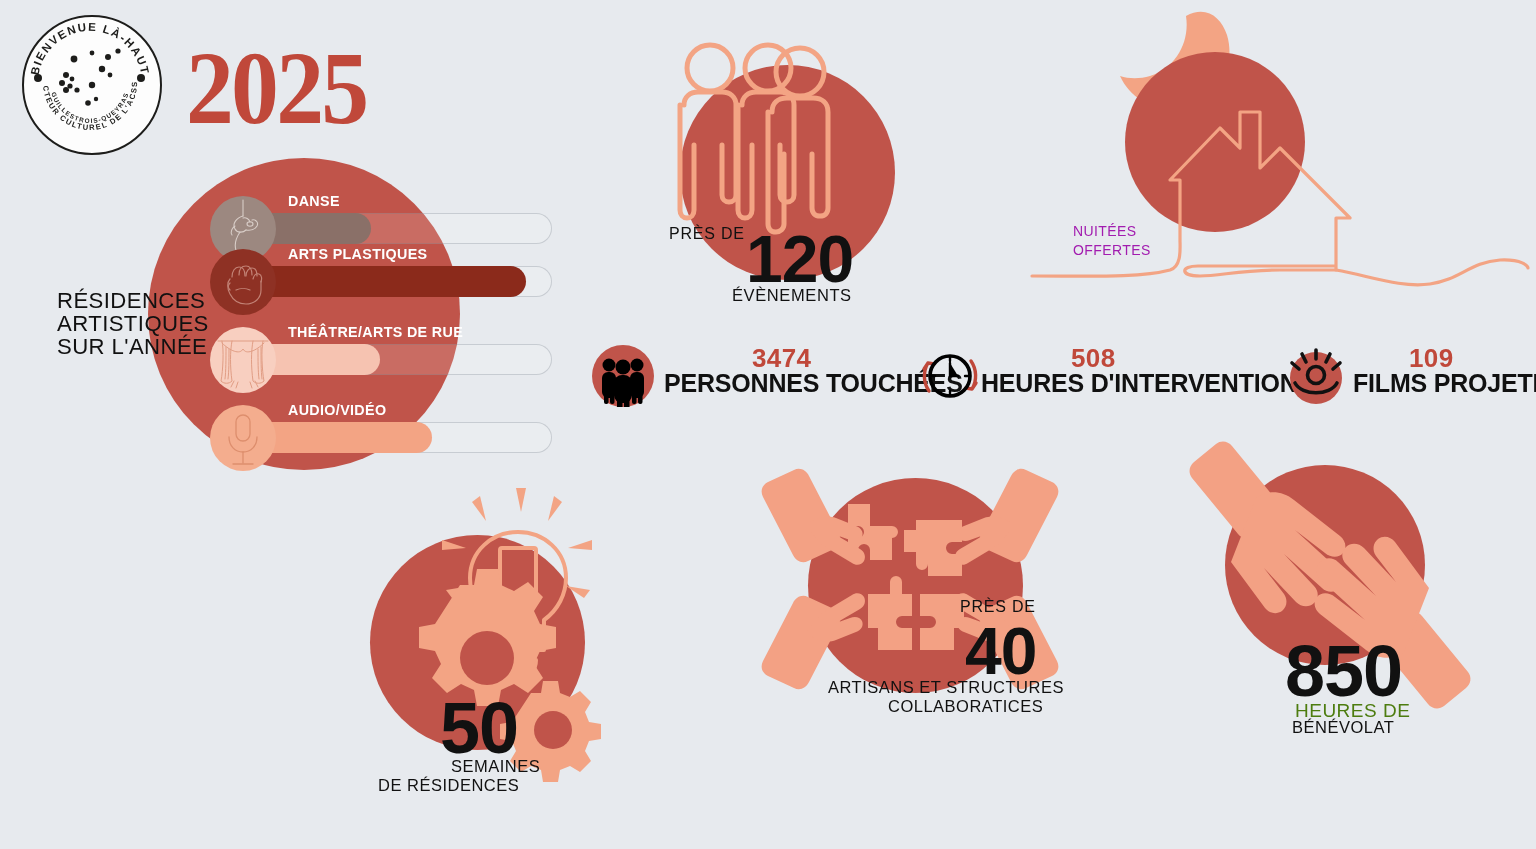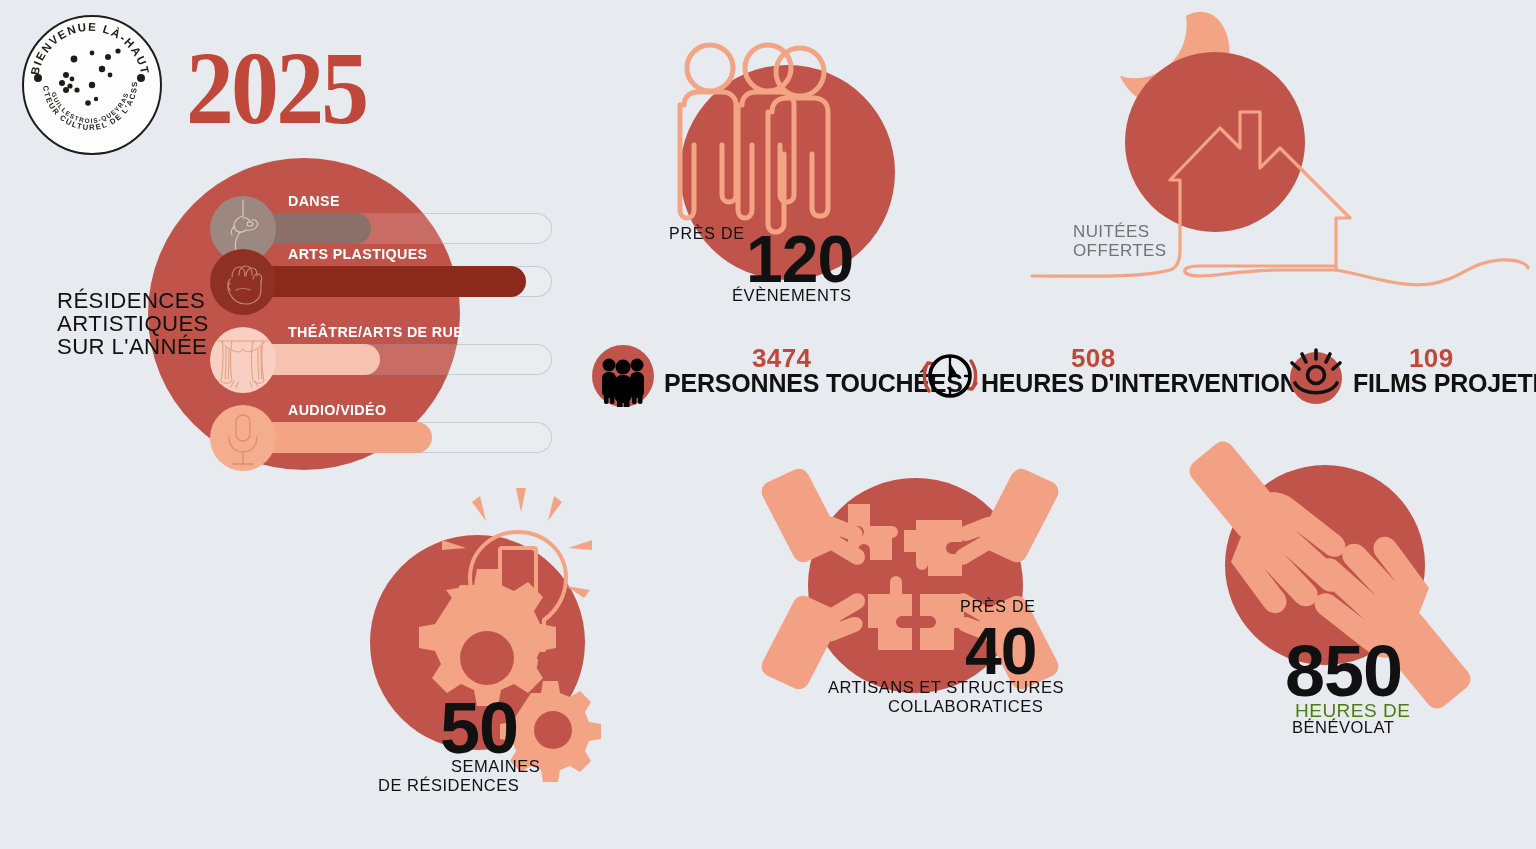--- a/index.html
+++ b/index.html
@@ -73,21 +73,21 @@
   #blk-events{left:660px;top:30px;width:260px;height:290px;}
   #ev-circle{left:20px;top:35px;width:215px;height:215px;}
   #ev-presde{position:absolute;left:9px;top:195px;font-size:16px;font-weight:400;color:#111;letter-spacing:.8px;}
   #ev-num{position:absolute;left:86px;top:196px;font-weight:700;font-size:66px;line-height:66px;color:#111;letter-spacing:-1px;}
   #ev-label{position:absolute;left:72px;top:256px;font-size:16.5px;font-weight:400;color:#111;letter-spacing:.6px;}
 
   
   #blk-nights{left:1030px;top:10px;width:500px;height:290px;}
   #nt-circle{left:95px;top:42px;width:180px;height:180px;}
   #nt-num{position:absolute;left:20px;top:148px;font-weight:400;font-size:76px;line-height:76px;color:#111;letter-spacing:-1px;}
-  #nt-label{position:absolute;left:43px;top:212px;font-size:17px;line-height:19px;font-weight:400;color:#737373;letter-spacing:.4px;}
+  #nt-label{position:absolute;left:43px;top:212px;font-size:14px;line-height:19px;font-weight:400;color:#a21caf;letter-spacing:.4px;}
 
   
   #midrow{left:592px;top:345px;width:930px;height:62px;}
   .mid-item{position:absolute;height:62px;}
   .mid-icon{position:absolute;left:0;top:0;width:62px;height:62px;}
   .mid-num{position:absolute;font-weight:700;font-size:26px;color:#c0483a;letter-spacing:.4px;}
   .mid-label{position:absolute;top:24px;font-weight:700;font-size:25px;color:#111;letter-spacing:-.2px;white-space:nowrap;}
 
   
   #blk-weeks{left:370px;top:460px;width:270px;height:340px;}

